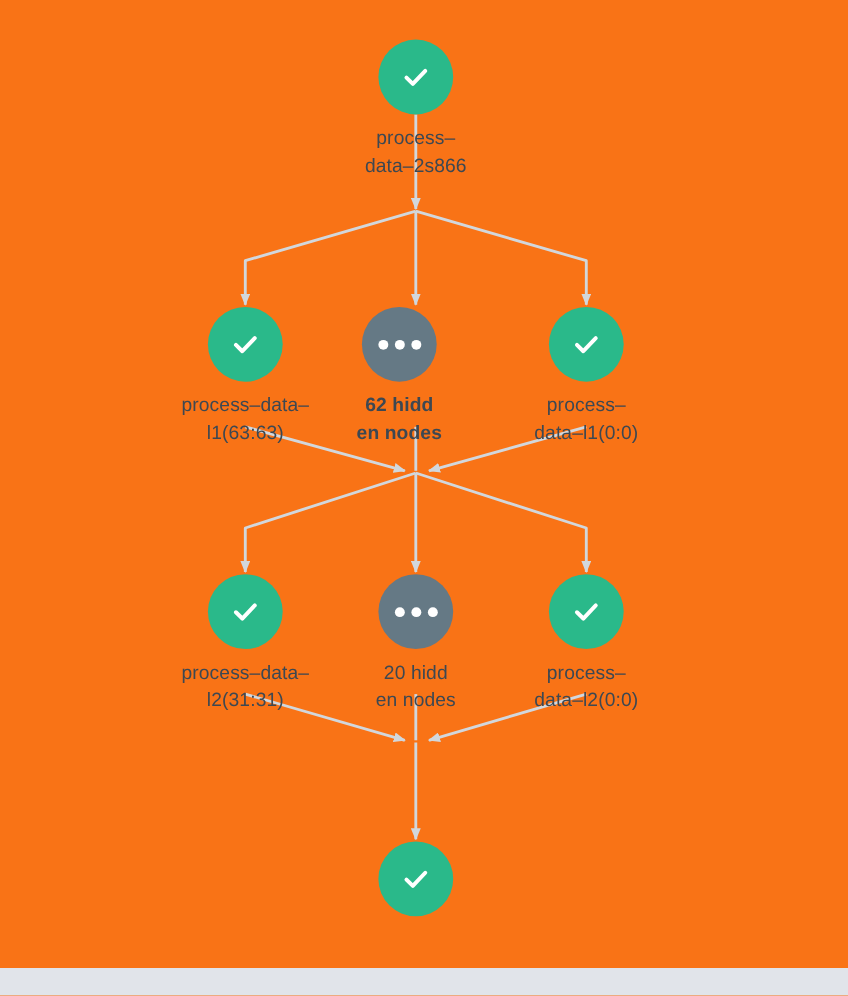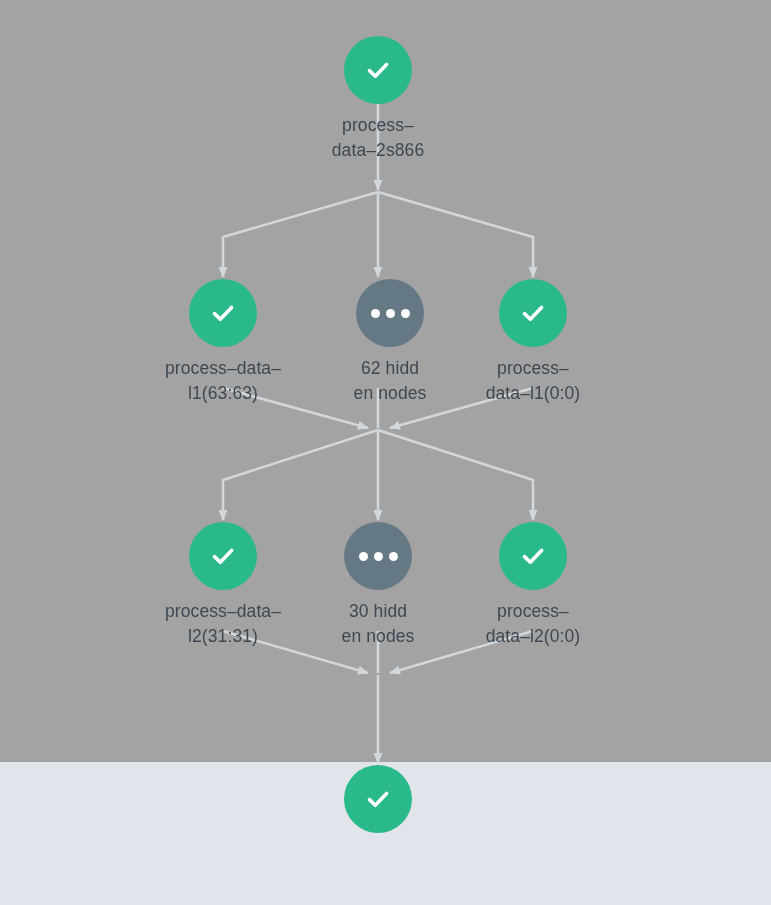--- a/index.html
+++ b/index.html
@@ -9,22 +9,22 @@
   body {
     width: 771px;
     height: 905px;
     background: #e1e4ea;
     font-family: "Liberation Sans", sans-serif;
     overflow: hidden;
   }
   #graph-canvas {
     position: relative;
     width: 771px;
-    height: 762px;
-    background: #a3a3a3;
+    height: 880px;
+    background: #f97316;
   }
   #edge-layer {
     position: absolute;
     left: 0;
     top: 0;
     width: 771px;
     height: 905px;
   }
   .graph-node {
     position: absolute;
@@ -116,21 +116,21 @@
   <div class="graph-node" style="left:223px; top:279px;">
     <div class="node-circle success">
       <svg class="check-icon" width="34" height="34" viewBox="0 0 34 34" aria-hidden="true">
         <path d="M8.5 17.6 L14.3 23.3 L25.6 11.4" fill="none" stroke="#ffffff" stroke-width="3.6" stroke-linecap="round" stroke-linejoin="round"></path>
       </svg>
     </div>
     <div class="node-label">process–data–
 l1(63:63)</div>
   </div>
 
-  <div class="graph-node" style="left:390px; top:279px;">
+  <div class="graph-node" style="left:363px; top:279px;font-weight:bold;">
     <div class="node-circle hidden-group">
       <span class="dots-icon">
         <i></i>
           <i></i>
           <i></i>
       </span>
     </div>
     <div class="node-label">62 hidd
 en nodes</div>
   </div>
@@ -156,21 +156,21 @@
   </div>
 
   <div class="graph-node" style="left:378px; top:522px;">
     <div class="node-circle hidden-group">
       <span class="dots-icon">
         <i></i>
           <i></i>
           <i></i>
       </span>
     </div>
-    <div class="node-label">30 hidd
+    <div class="node-label">20 hidd
 en nodes</div>
   </div>
 
   <div class="graph-node" style="left:533px; top:522px;">
     <div class="node-circle success">
       <svg class="check-icon" width="34" height="34" viewBox="0 0 34 34" aria-hidden="true">
         <path d="M8.5 17.6 L14.3 23.3 L25.6 11.4" fill="none" stroke="#ffffff" stroke-width="3.6" stroke-linecap="round" stroke-linejoin="round"></path>
       </svg>
     </div>
     <div class="node-label">process–

